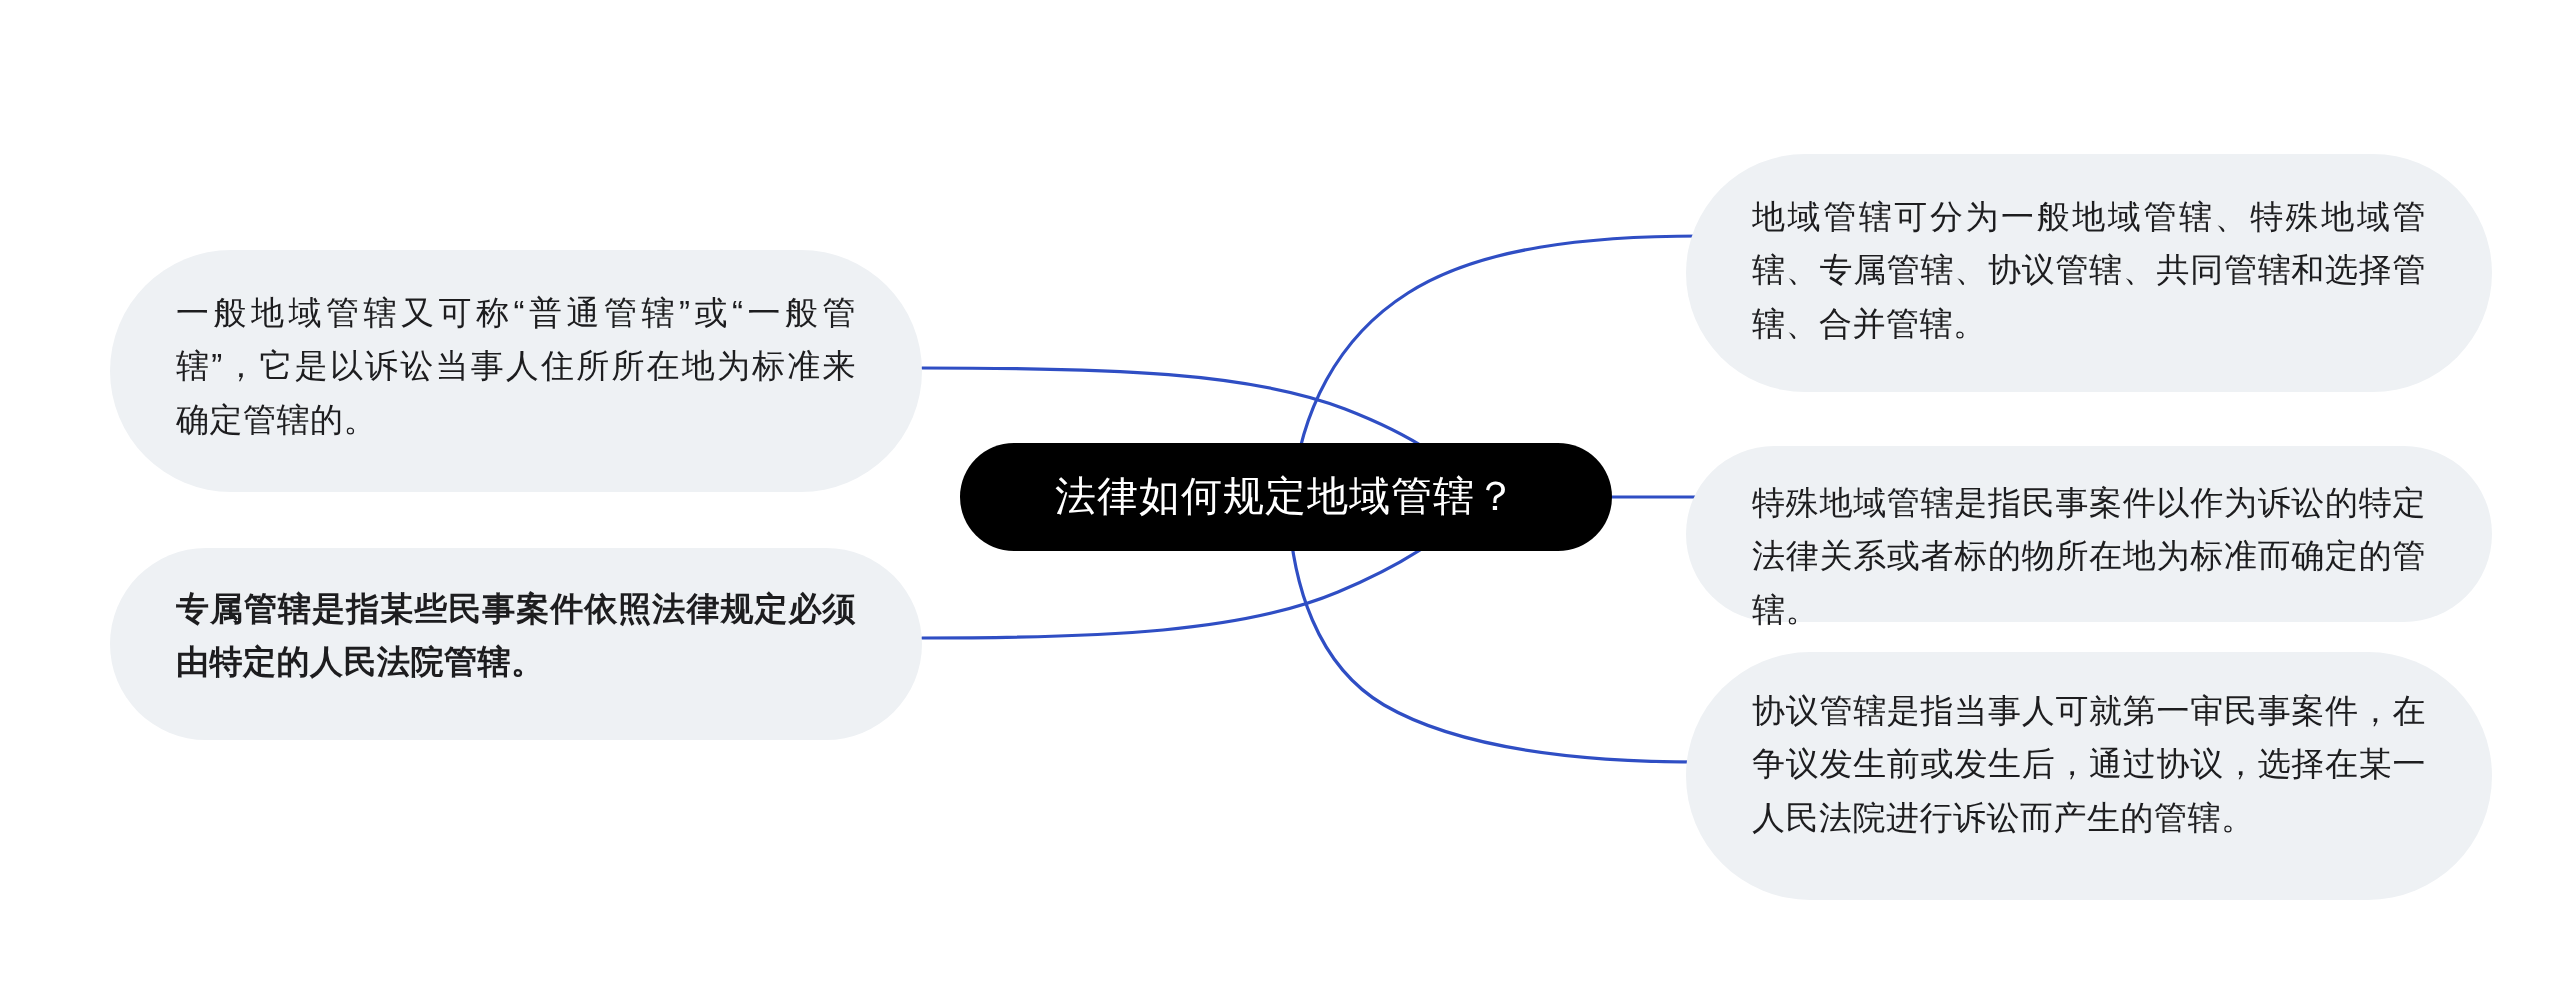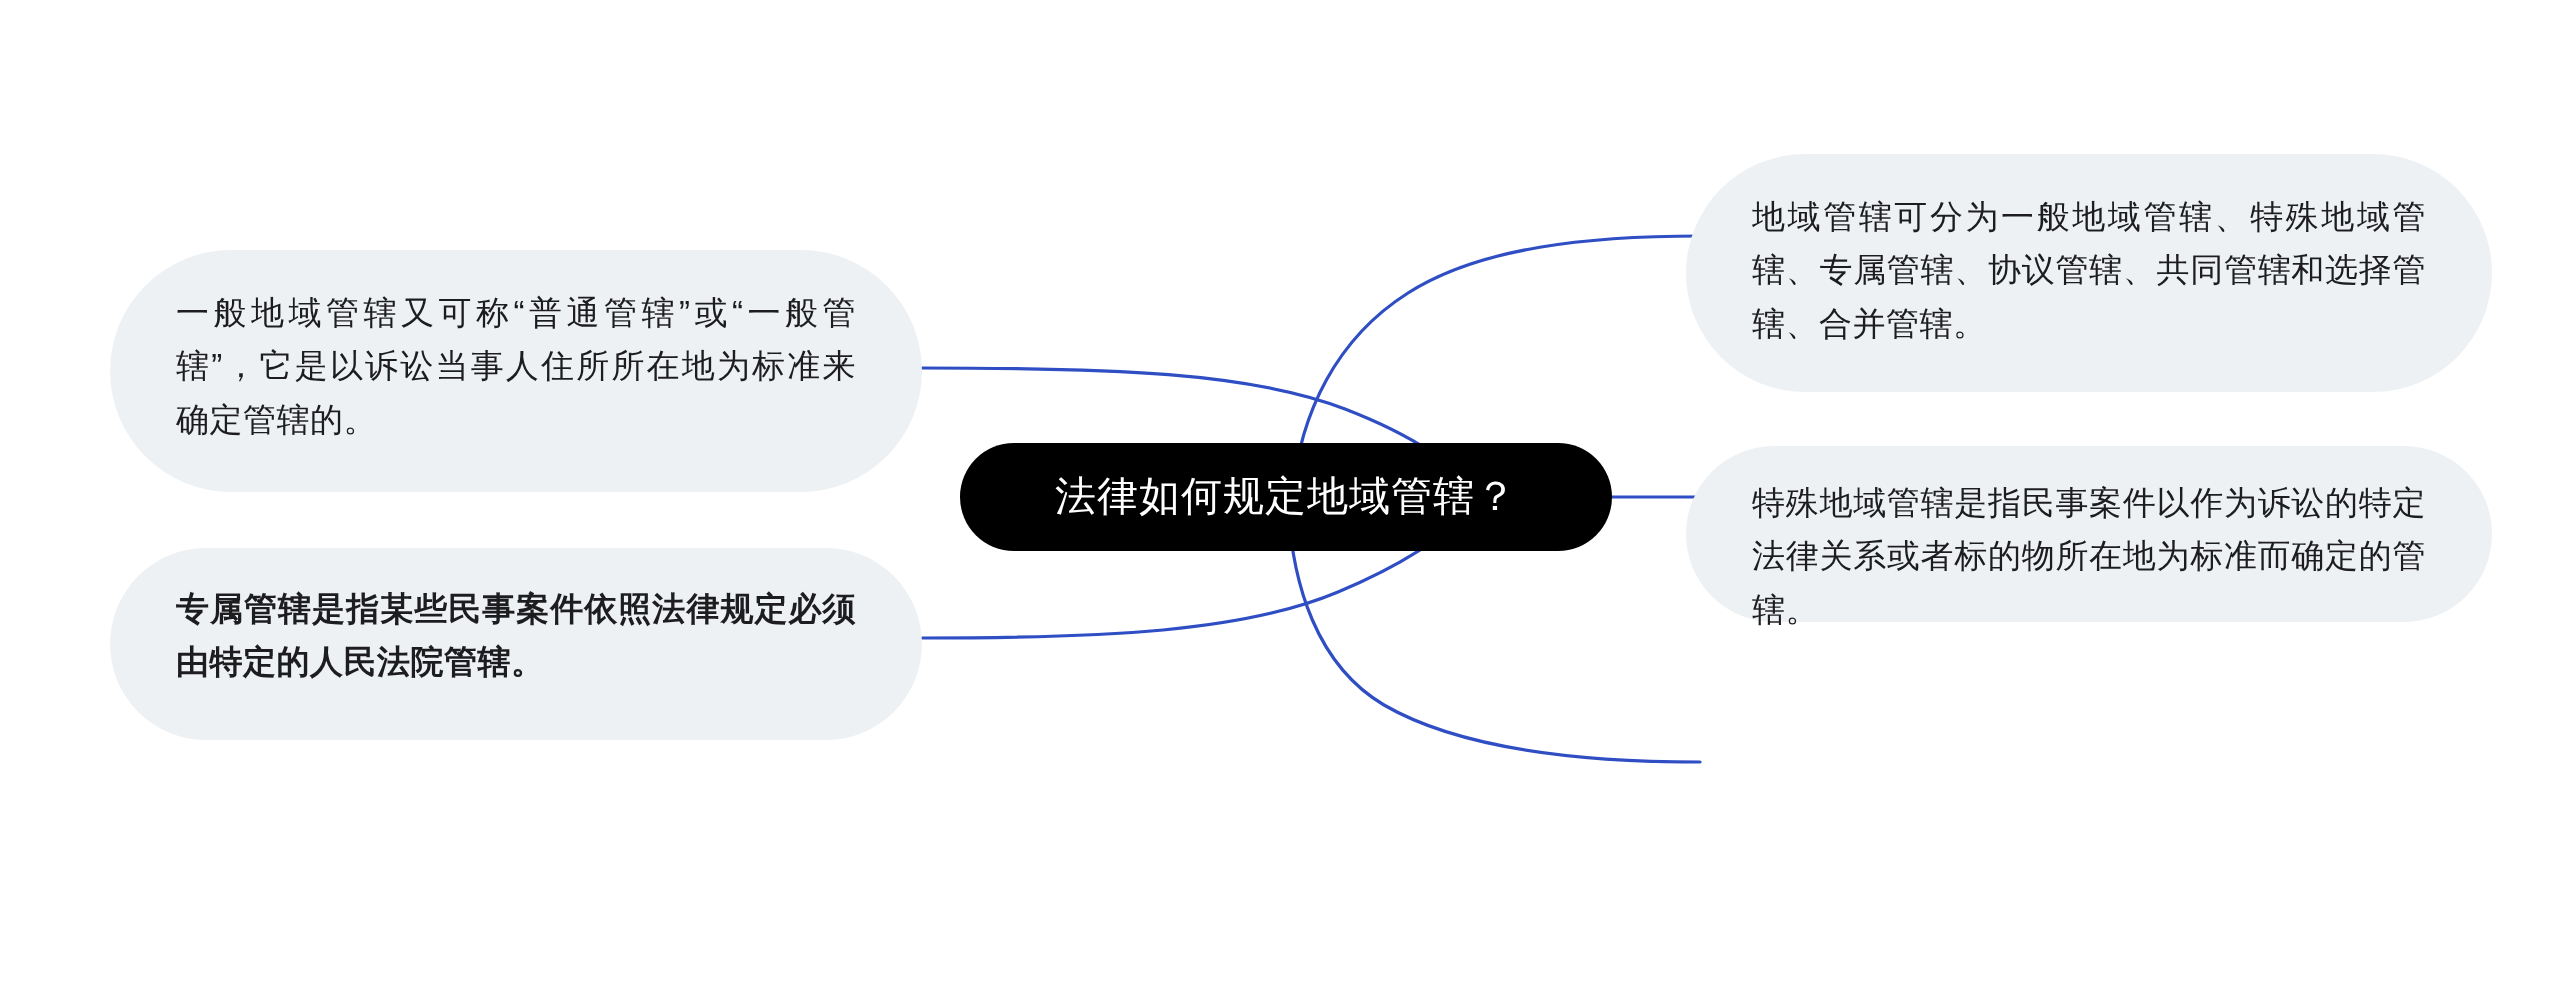--- a/index.html
+++ b/index.html
@@ -125,14 +125,17 @@
   </div>
 
   <div id="node-division" class="node">
     <span class="txt">地域管辖可分为一般地域管辖、特殊地域管辖、专属管辖、协议管辖、共同管辖和选择管辖、合并管辖。</span>
   </div>
 
   <div id="node-special" class="node">
     <span class="txt">特殊地域管辖是指民事案件以作为诉讼的特定法律关系或者标的物所在地为标准而确定的管辖。</span>
   </div>
 
+  <div id="node-agreement" class="node">
+    <span class="txt">协议管辖是指当事人可就第一审民事案件，在争议发生前或发生后，通过协议，选择在某一人民法院进行诉讼而产生的管辖。</span>
+  </div>
 
 </div>
 
 </body></html>

